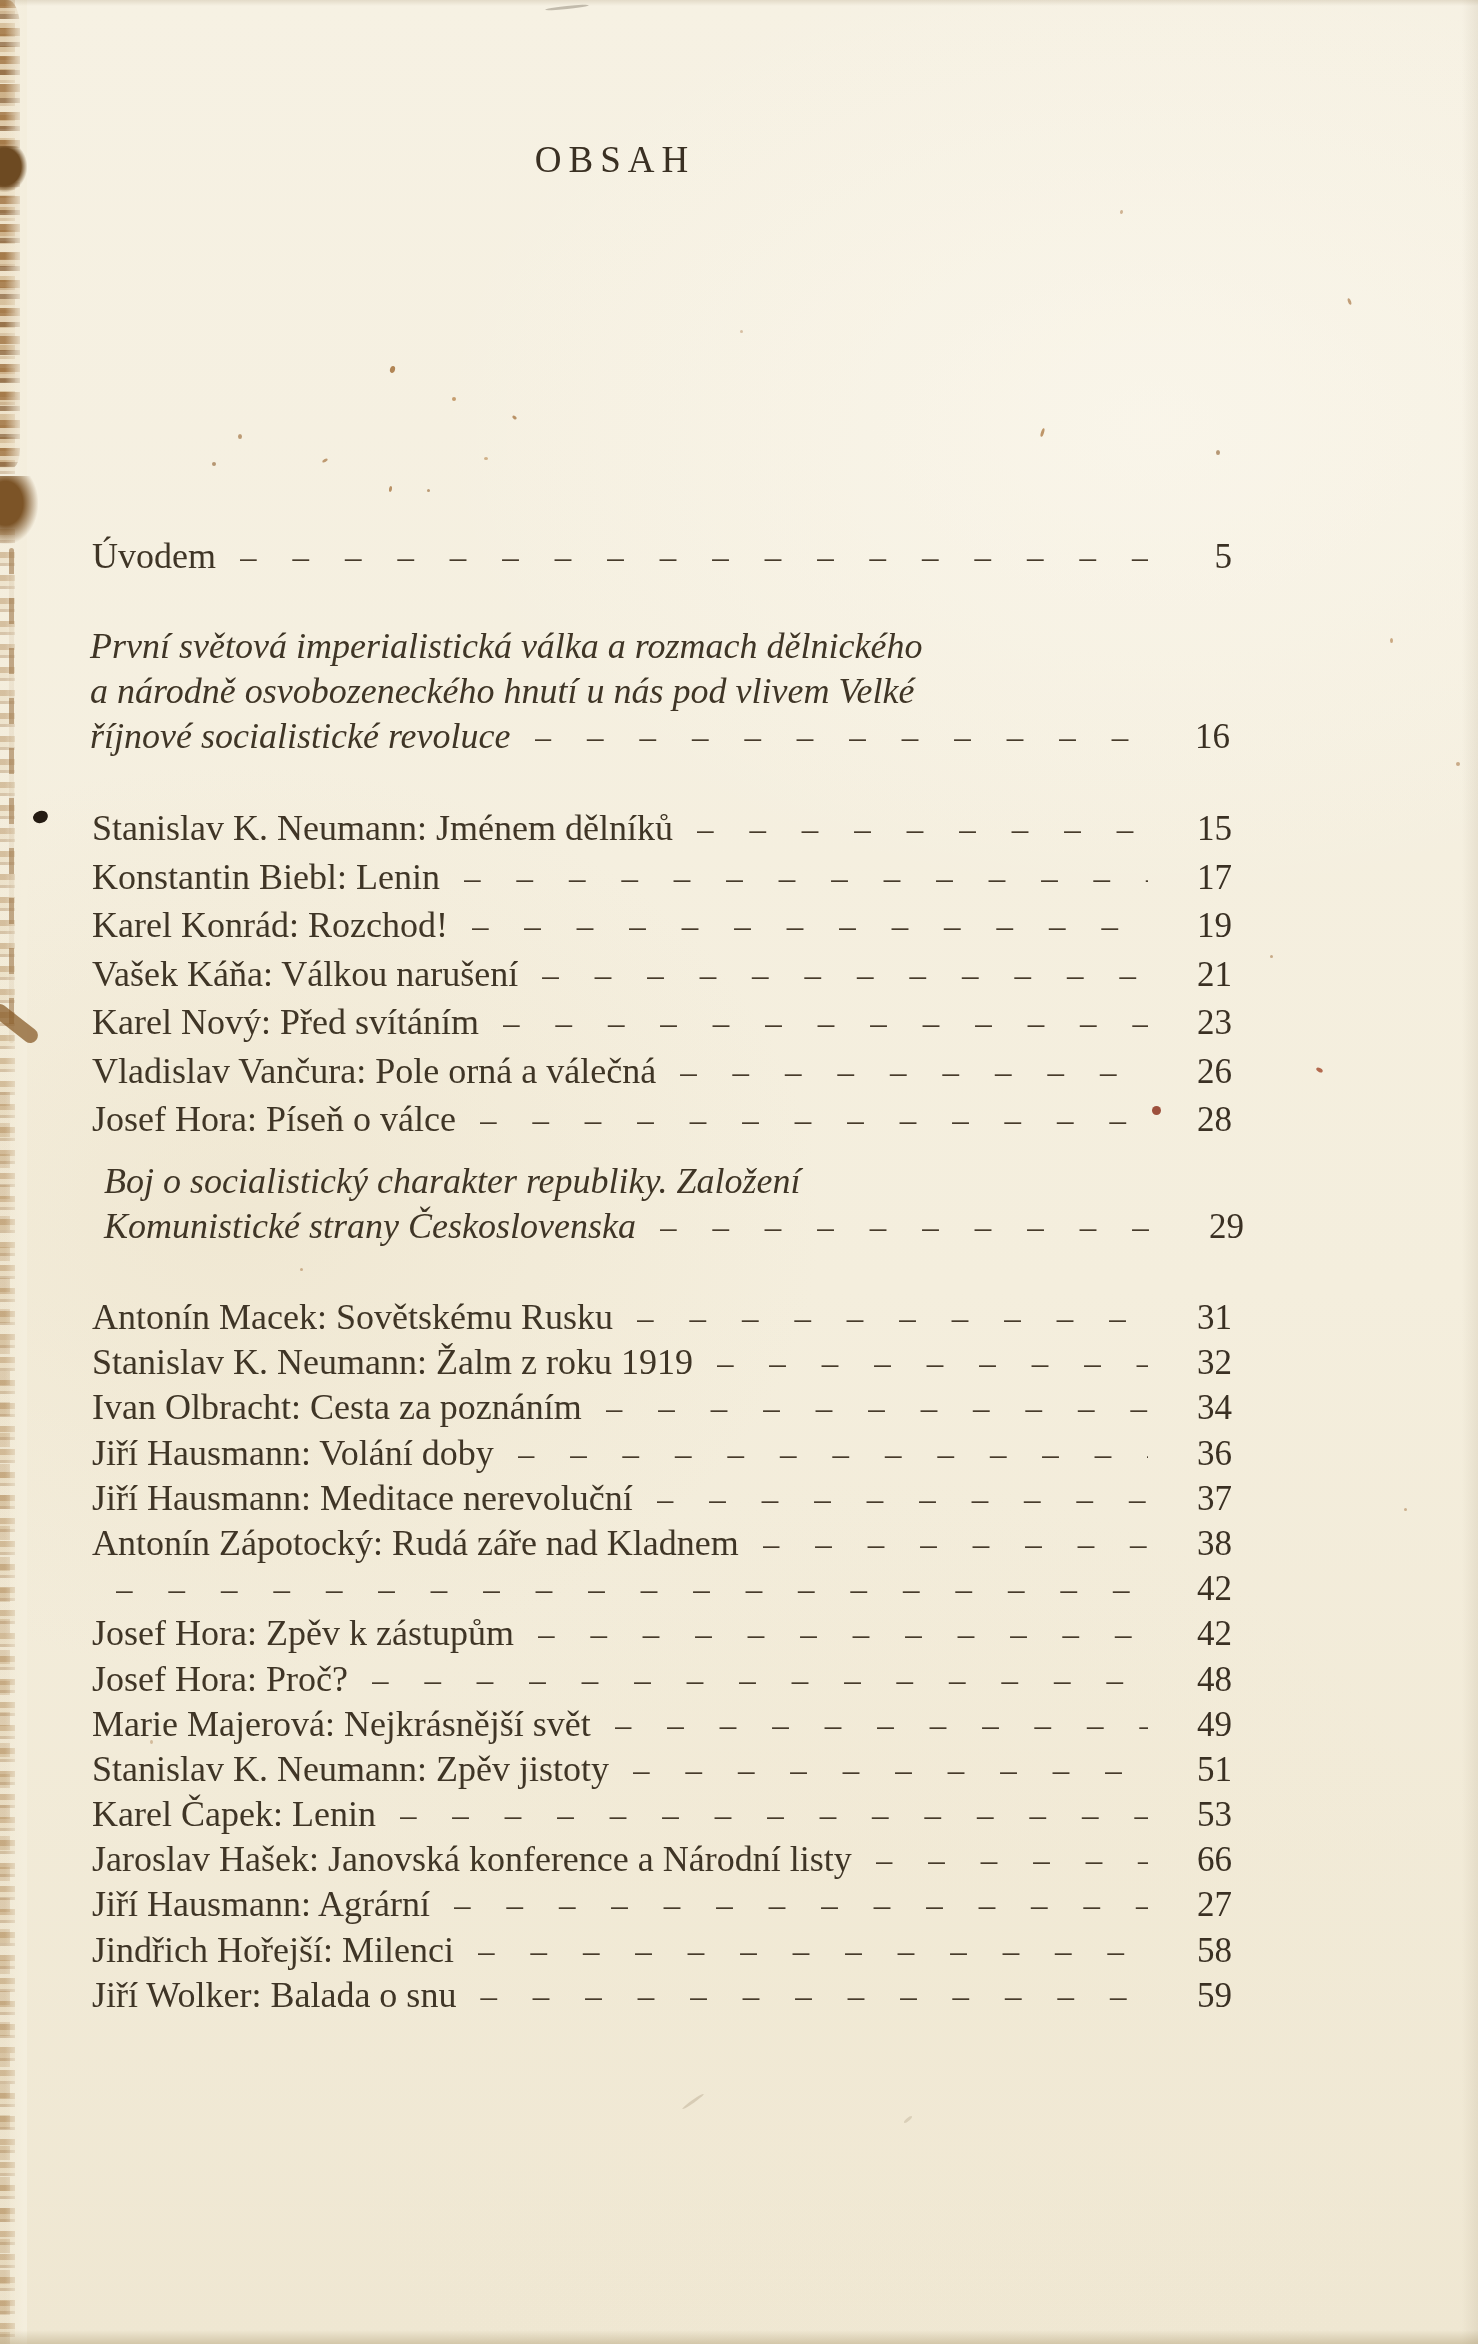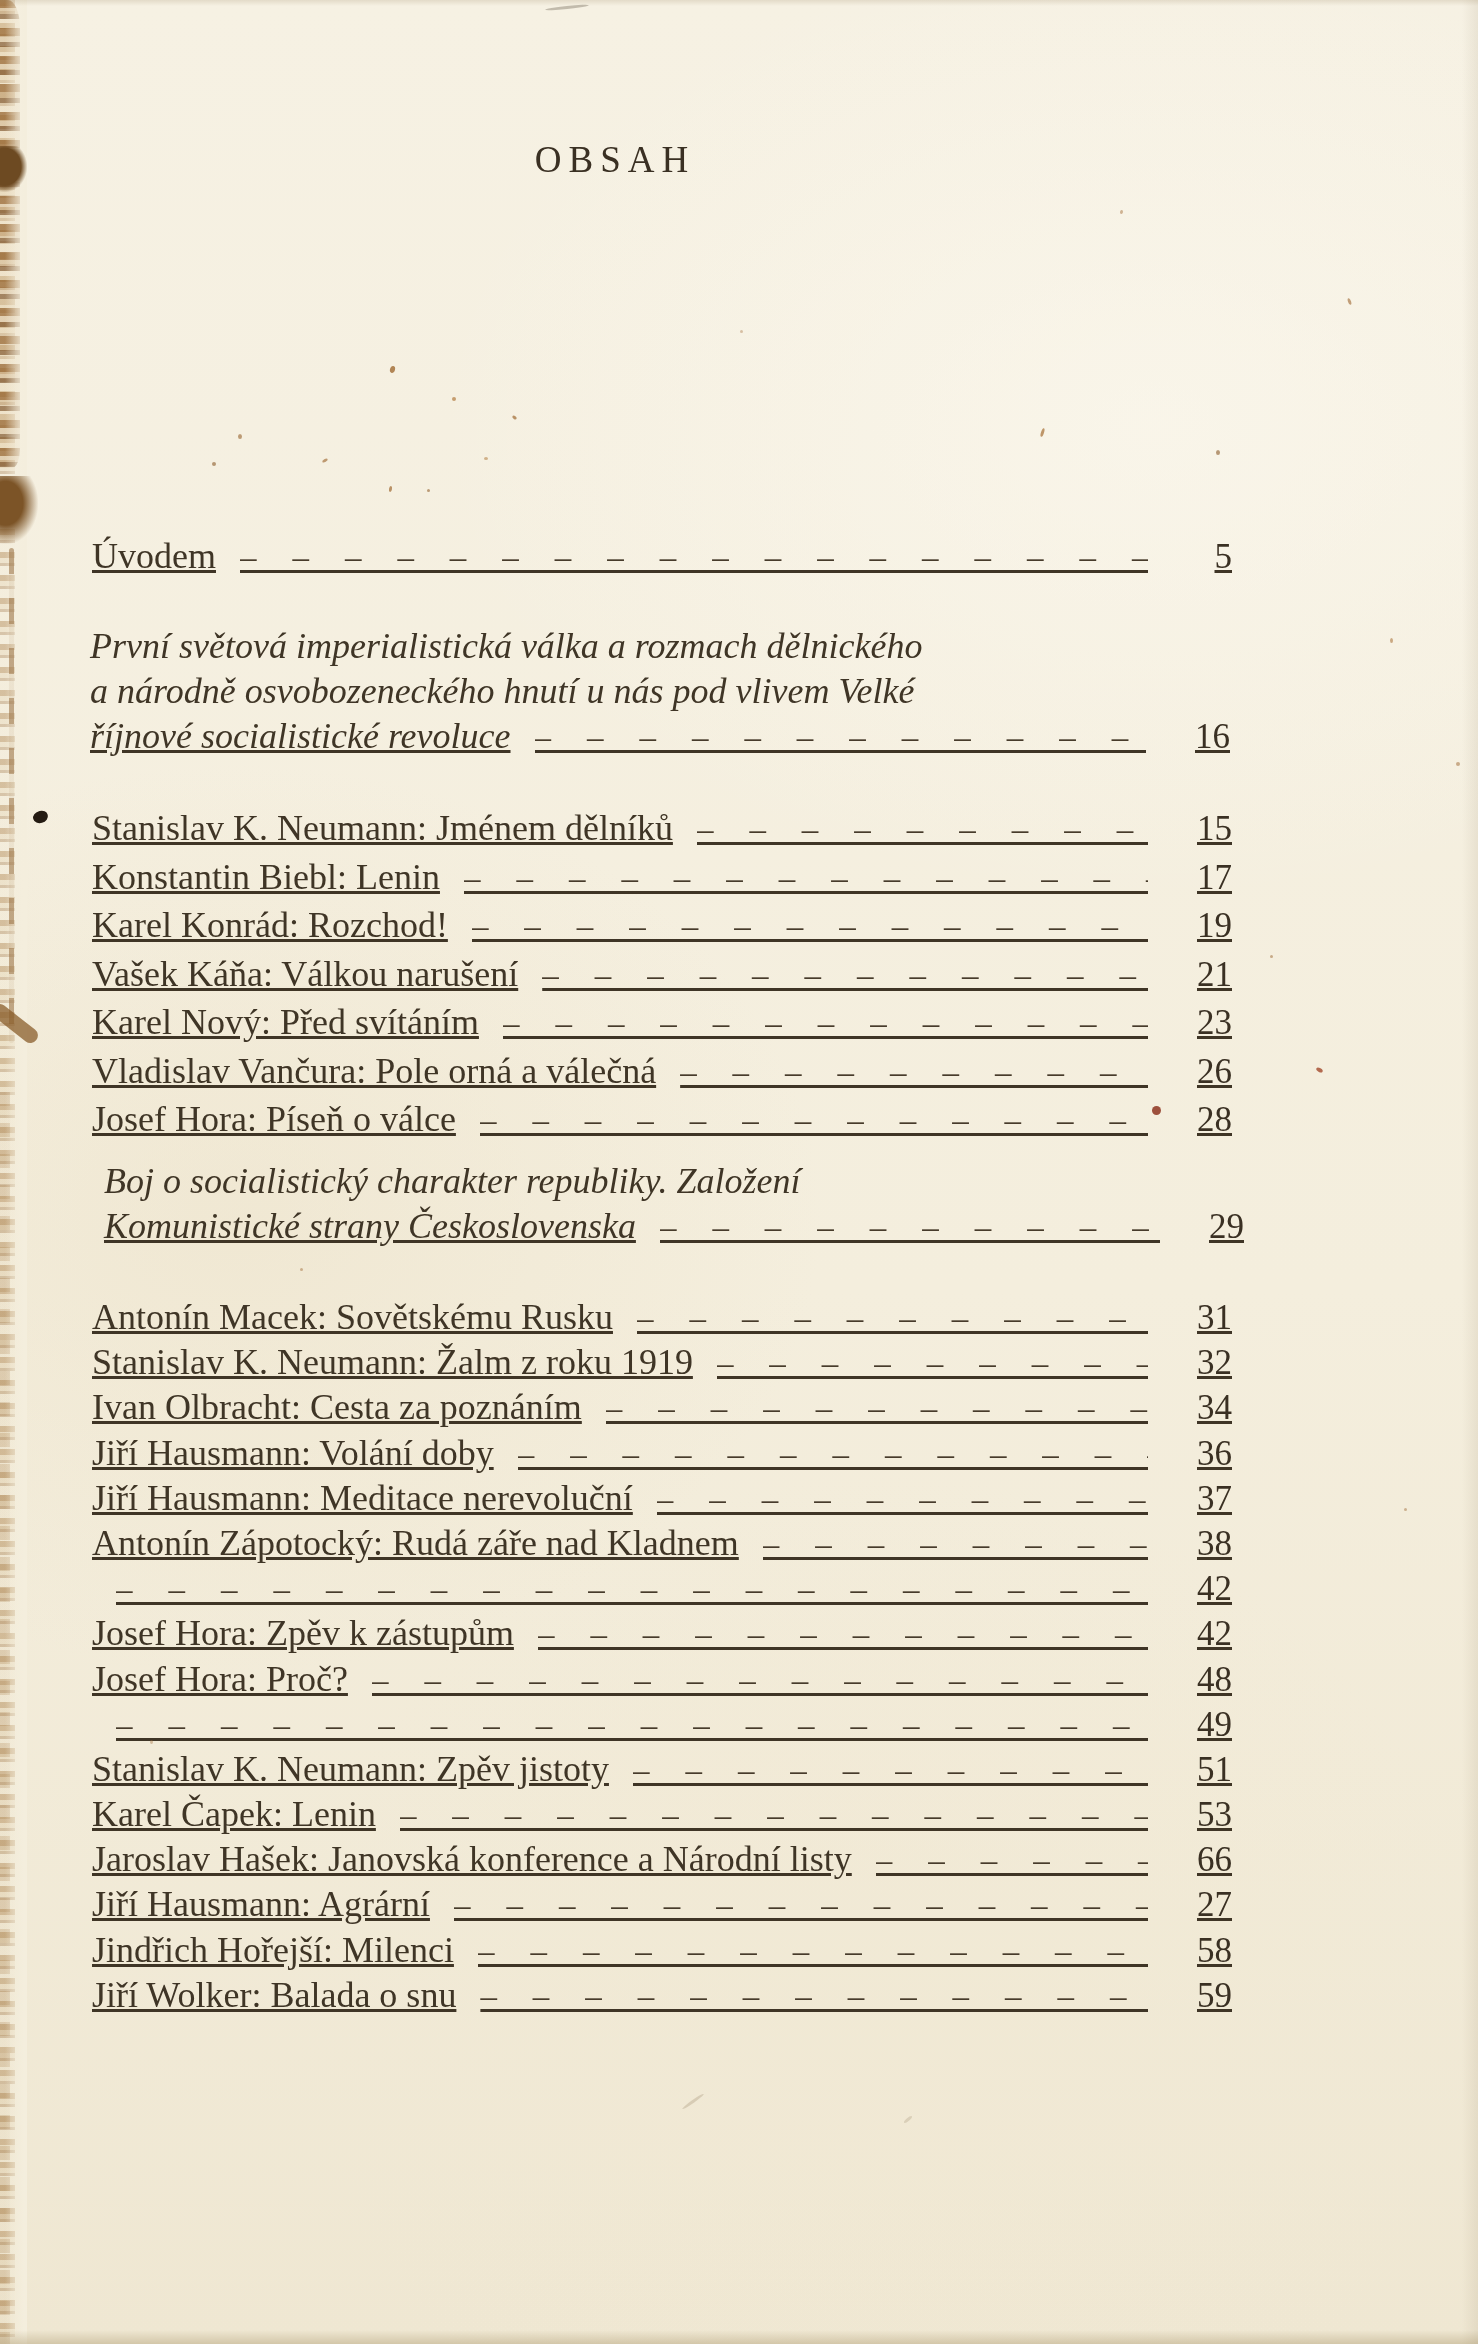--- a/index.html
+++ b/index.html
@@ -19,21 +19,21 @@
   }
   .abs{position:absolute;}
   
   #page-title{
     left:92px;top:140px;width:1046px;
     text-align:center;
     font-size:37px;line-height:40px;
     letter-spacing:7px;
     color:#3a3023;
   }
-  .toc-row{display:flex;align-items:baseline;text-decoration:underline;}
+  .toc-row{display:flex;align-items:baseline;}
   .label{white-space:nowrap;font-size:36px;}
   .leader{
     flex:1;overflow:hidden;white-space:nowrap;
     font-size:33px;letter-spacing:.42em;
     margin:0 26px 0 24px;
     color:#473b2b;
   }
   .pagenum{width:58px;text-align:right;font-size:35px;color:#3a3023;}
   #uvodem-row{left:92px;top:532px;width:1140px;height:48px;line-height:48px;}
   .head-block{font-style:italic;}
@@ -210,20 +210,21 @@
         <span class="label">Josef Hora: Zpěv k zástupům</span>
         <span class="leader">– – – – – – – – – – – – – – – – – – – – – – – – – – – – – – – – – – – – – – – – – – – – – –</span>
         <span class="pagenum">42</span>
       </div>
       <div class="toc-row">
         <span class="label">Josef Hora: Proč?</span>
         <span class="leader">– – – – – – – – – – – – – – – – – – – – – – – – – – – – – – – – – – – – – – – – – – – – – –</span>
         <span class="pagenum">48</span>
       </div>
       <div class="toc-row">
+        <span class="label">Marie Majerová: Nejkrásnější svět</span>
         <span class="leader">– – – – – – – – – – – – – – – – – – – – – – – – – – – – – – – – – – – – – – – – – – – – – –</span>
         <span class="pagenum">49</span>
       </div>
       <div class="toc-row">
         <span class="label">Stanislav K. Neumann: Zpěv jistoty</span>
         <span class="leader">– – – – – – – – – – – – – – – – – – – – – – – – – – – – – – – – – – – – – – – – – – – – – –</span>
         <span class="pagenum">51</span>
       </div>
       <div class="toc-row">
         <span class="label">Karel Čapek: Lenin</span>

